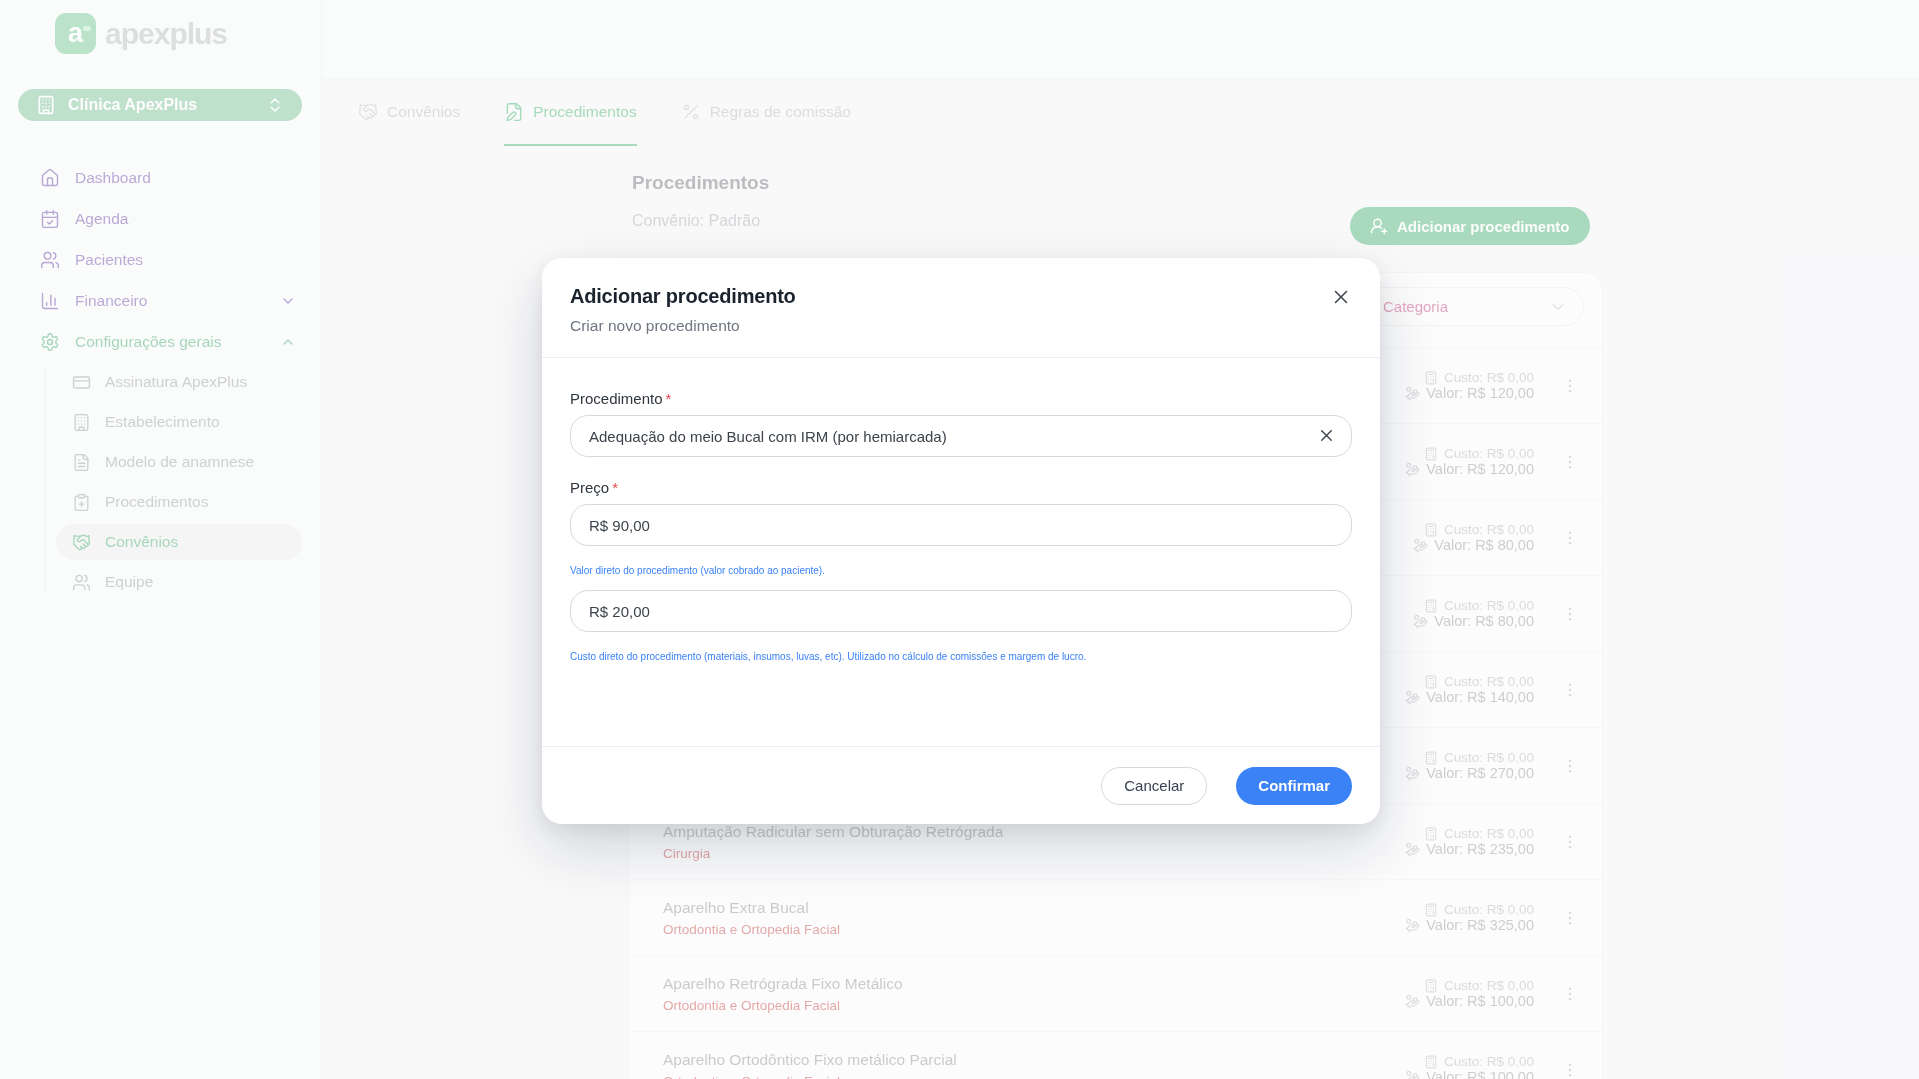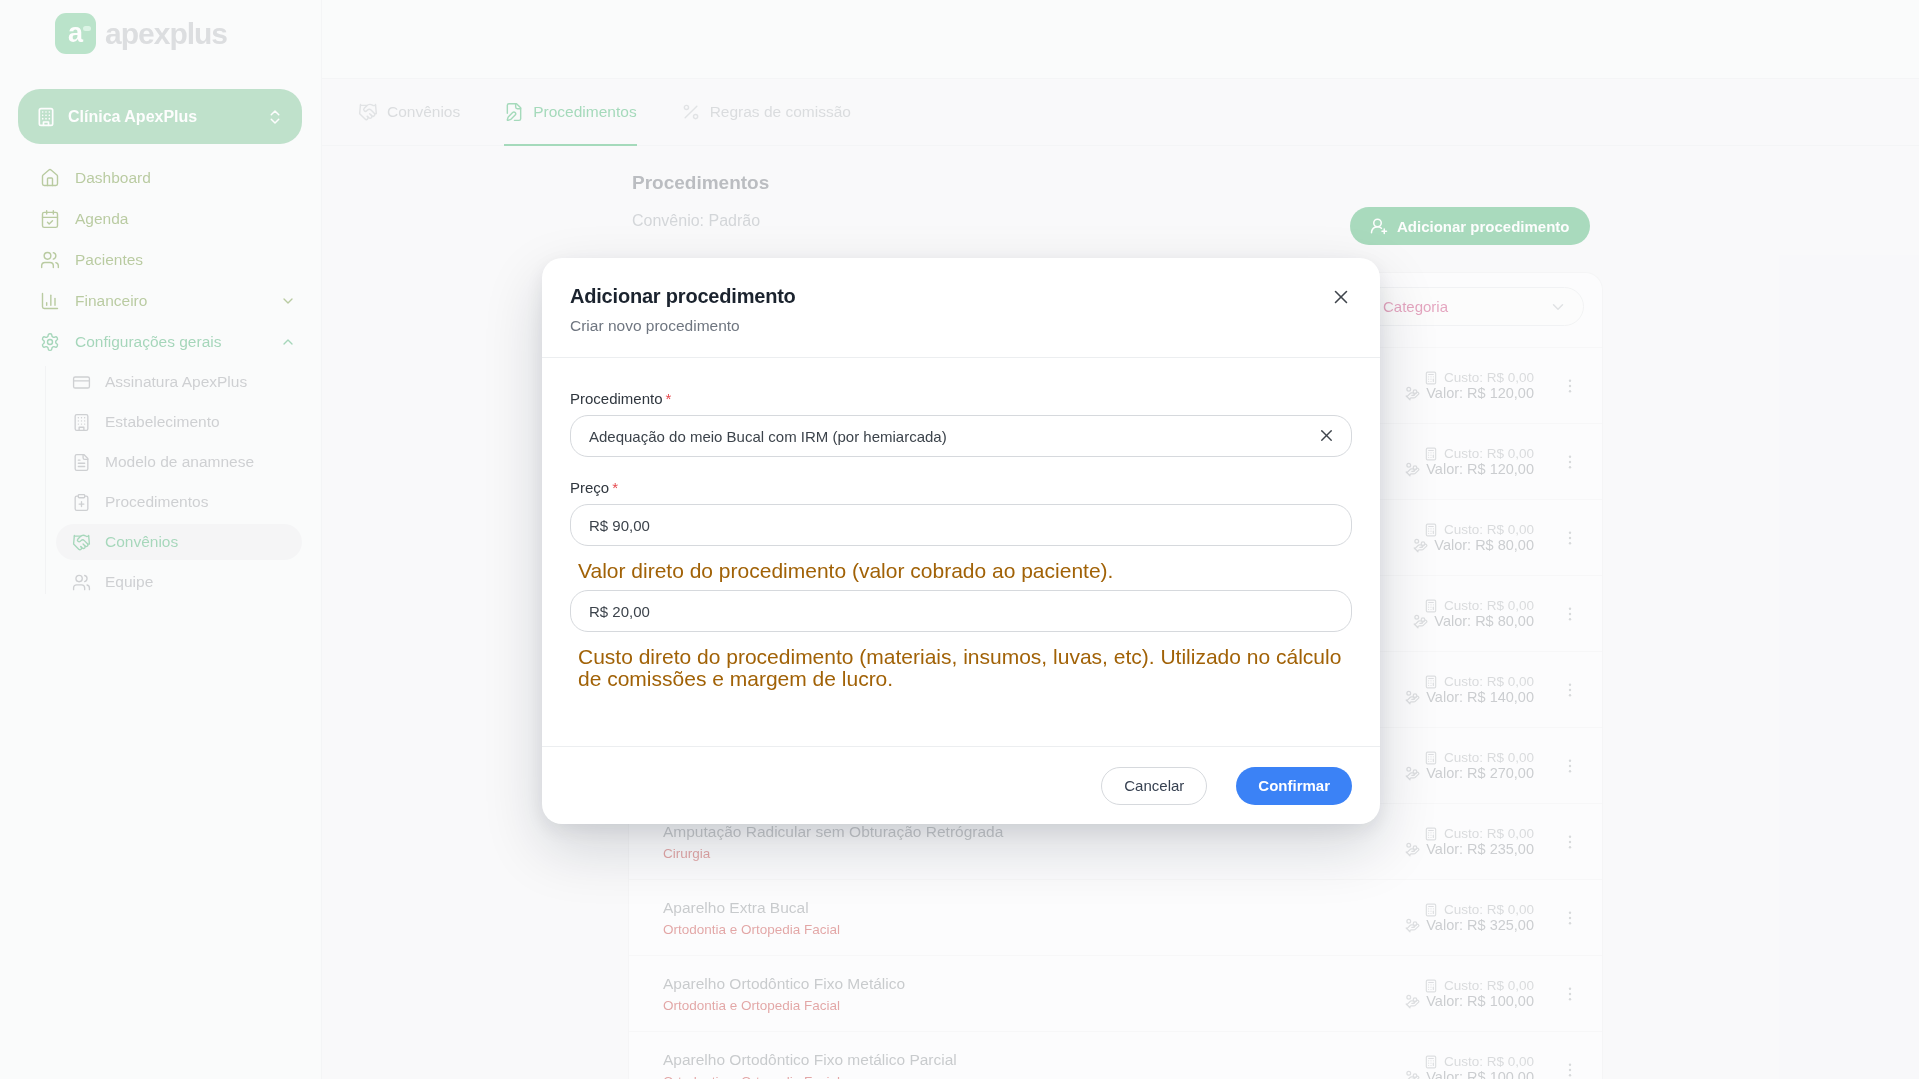--- a/index.html
+++ b/index.html
@@ -7,24 +7,24 @@
   body { font-family:"Liberation Sans", sans-serif; background:#f3f4f6; color:#6b7280; position:relative; }
   .icon { fill:none; stroke:currentColor; stroke-width:2; stroke-linecap:round; stroke-linejoin:round; flex:none; }
   .icon.thin { stroke-width:1.7; }
 
   
   .sidebar { position:absolute; left:0; top:0; width:322px; height:1079px; background:#f8f9fa; border-right:1px solid #e8eaec; z-index:1; }
   .logo { position:absolute; left:55px; top:13px; display:flex; align-items:center; gap:9px; }
   .logo-badge { width:41px; height:41px; border-radius:11px; background:#4fbc79; color:#fff; display:flex; align-items:center; justify-content:center; font-size:27px; font-weight:bold; position:relative; }
   .logo-badge .dash { position:absolute; right:5px; top:13px; width:8px; height:5px; border-radius:3px; background:#a7e6c0; }
   .logo-text { font-size:30px; font-weight:bold; color:#a9adb2; letter-spacing:-1px; }
-  .org-btn { position:absolute; left:18px; top:89px; width:284px; height:55px; border-radius:22px; background:#5cb57d; color:#fff; display:flex; align-items:center; padding:0 18px; gap:12px; cursor:pointer; }
+  .org-btn { position:absolute; left:18px; top:89px; width:284px; height:32px; border-radius:22px; background:#5cb57d; color:#fff; display:flex; align-items:center; padding:0 18px; gap:12px; cursor:pointer; }
   .org-btn .lbl { font-size:16px; font-weight:bold; flex:1; }
   .nav { position:absolute; left:0; top:157px; width:322px; }
-  .nav-item { height:41px; display:flex; align-items:center; gap:15px; padding:0 26px 0 40px; font-size:15.5px; color:#4d7c0f; cursor:pointer; }
+  .nav-item { height:41px; display:flex; align-items:center; gap:15px; padding:0 26px 0 40px; font-size:15.5px; color:#4c1d95; cursor:pointer; }
   .nav-item .lbl { flex:1; }
   .nav-item.green { color:#199950; }
   .sub { position:relative; margin-left:0; }
   .sub:before { content:""; position:absolute; left:45px; top:4px; bottom:8px; width:1px; background:#e3e5e8; }
   .sub-item { height:40px; display:flex; align-items:center; gap:14px; padding-left:72px; font-size:15.5px; color:#84898f; cursor:pointer; position:relative; }
   .sub-item.active { color:#1d9c53; }
   .sub-item.active .pill { position:absolute; left:56px; right:20px; top:2px; bottom:2px; border-radius:999px; background:#e9ebed; z-index:-1; }
   .sub-item.active { z-index:0; }
 
   
@@ -80,21 +80,21 @@
   .m-title { font-size:20px; font-weight:bold; color:#1b232e; letter-spacing:-.2px; }
   .m-sub { margin-top:9px; font-size:15.5px; color:#6f7680; }
   .m-close { position:absolute; right:26px; top:26px; width:26px; height:26px; color:#3f454c; background:none; border:none; cursor:pointer; display:flex; align-items:center; justify-content:center; }
   .m-body { padding:2px 28px 0; }
   .f-label { margin-top:22px; font-size:15px; font-weight:500; color:#2f363e; }
   .f-label:first-child { margin-top:30px; }
   .req { color:#e5484d; margin-left:3px; }
   .f-input-wrap { position:relative; margin-top:8px; }
   .f-input { width:100%; height:42px; border:1px solid #d6d9dd; border-radius:18px; padding:0 44px 0 18px; font-size:15px; color:#3c434b; font-family:inherit; outline:none; background:#fff; }
   .f-clear { position:absolute; right:16px; top:11px; width:20px; height:20px; color:#3f454c; background:none; border:none; cursor:pointer; }
-  .f-help { margin-top:14px; font-size:21px; color:#a16207; line-height:22px; max-width:790px;margin-left:8px; }
+  .f-help { margin-top:14px; font-size:10px; color:#3b82f6; line-height:22px; max-width:790px; }
   .m-foot { position:absolute; left:0; right:0; bottom:0; height:78px; border-top:1px solid #eceef0; display:flex; align-items:center; justify-content:flex-end; gap:29px; padding:0 28px; }
   .btn { height:38px; border-radius:999px; padding:0 22px; font-size:15px; font-family:inherit; cursor:pointer; display:flex; align-items:center; }
   .btn.cancel { background:#fff; border:1px solid #d6d9dd; color:#374151; font-weight:500; }
   .btn.confirm { background:#3b82f6; border:none; color:#fff; font-weight:600; }
 </style>
 </head>
 <body>
 
 <div class="sidebar">
   <div class="logo">
@@ -589,21 +589,21 @@
           <svg class="icon" width="18" height="18" viewBox="0 0 24 24" style="fill:currentColor;stroke:none">
             <circle cx="12" cy="5" r="1.6"></circle>
             <circle cx="12" cy="12" r="1.6"></circle>
             <circle cx="12" cy="19" r="1.6"></circle>
           </svg>
         </div>
       </div>
 
       <div class="trow">
         <div class="names">
-          <div class="pname">Aparelho Ortodôntico Fixo Metálico</div>
+          <div class="pname">Aparelho Retrógrada Fixo Metálico</div>
           <div class="pcat">Ortodontia e Ortopedia Facial</div>
         </div>
         <div class="money">
           <div class="line">
             <svg class="icon" width="14" height="14" viewBox="0 0 24 24">
               <rect width="16" height="20" x="4" y="2" rx="2"></rect>
               <line x1="8" x2="16" y1="6" y2="6"></line>
               <line x1="16" x2="16" y1="14" y2="18"></line>
               <path d="M16 10h.01M12 10h.01M8 10h.01M12 14h.01M8 14h.01M12 18h.01M8 18h.01"></path>
             </svg>

